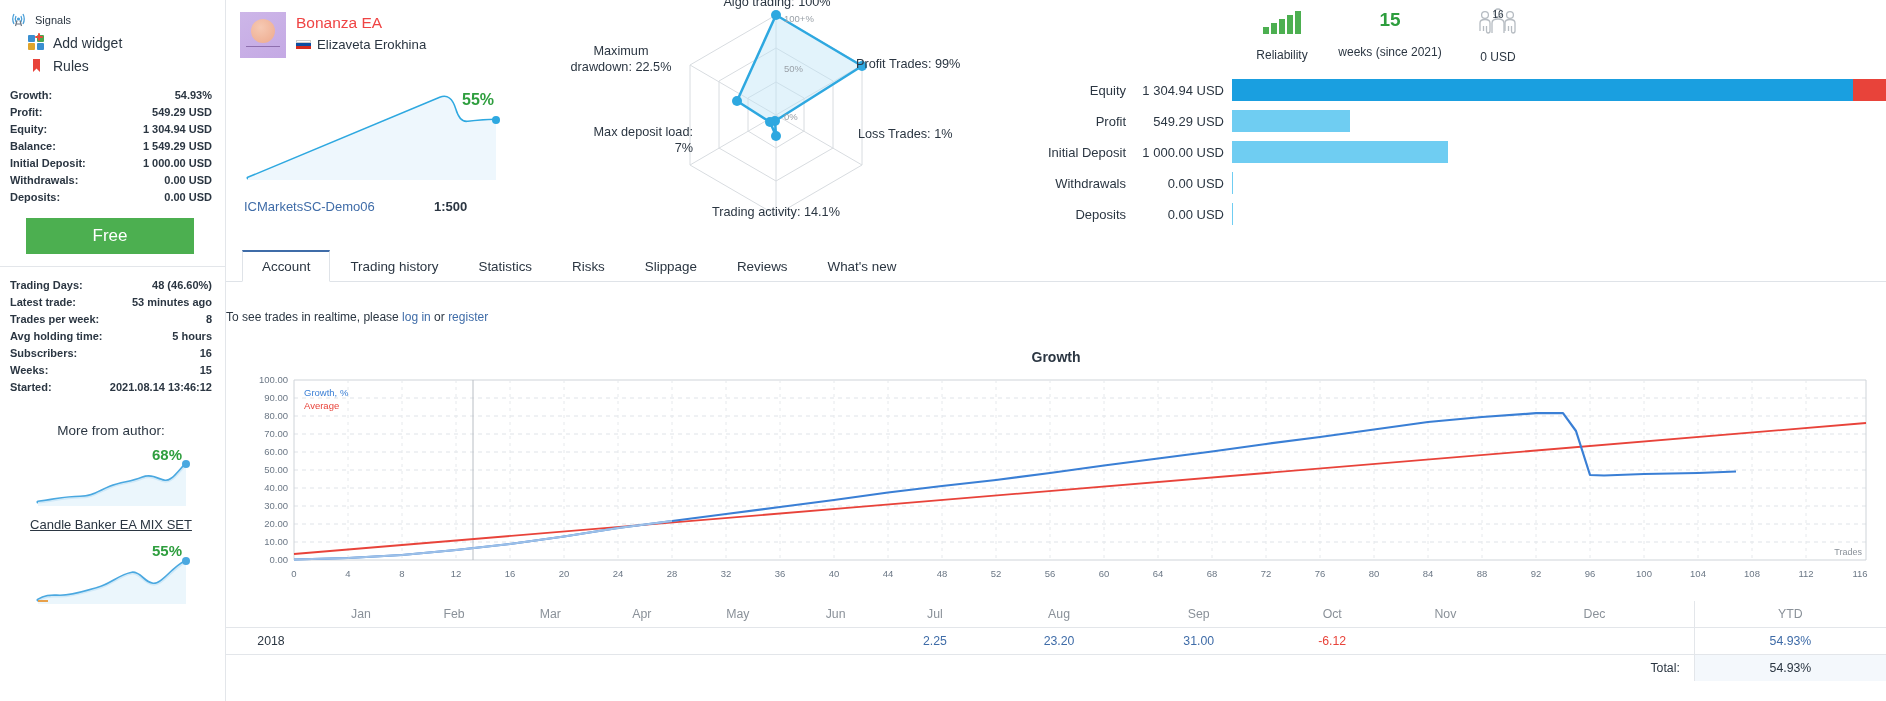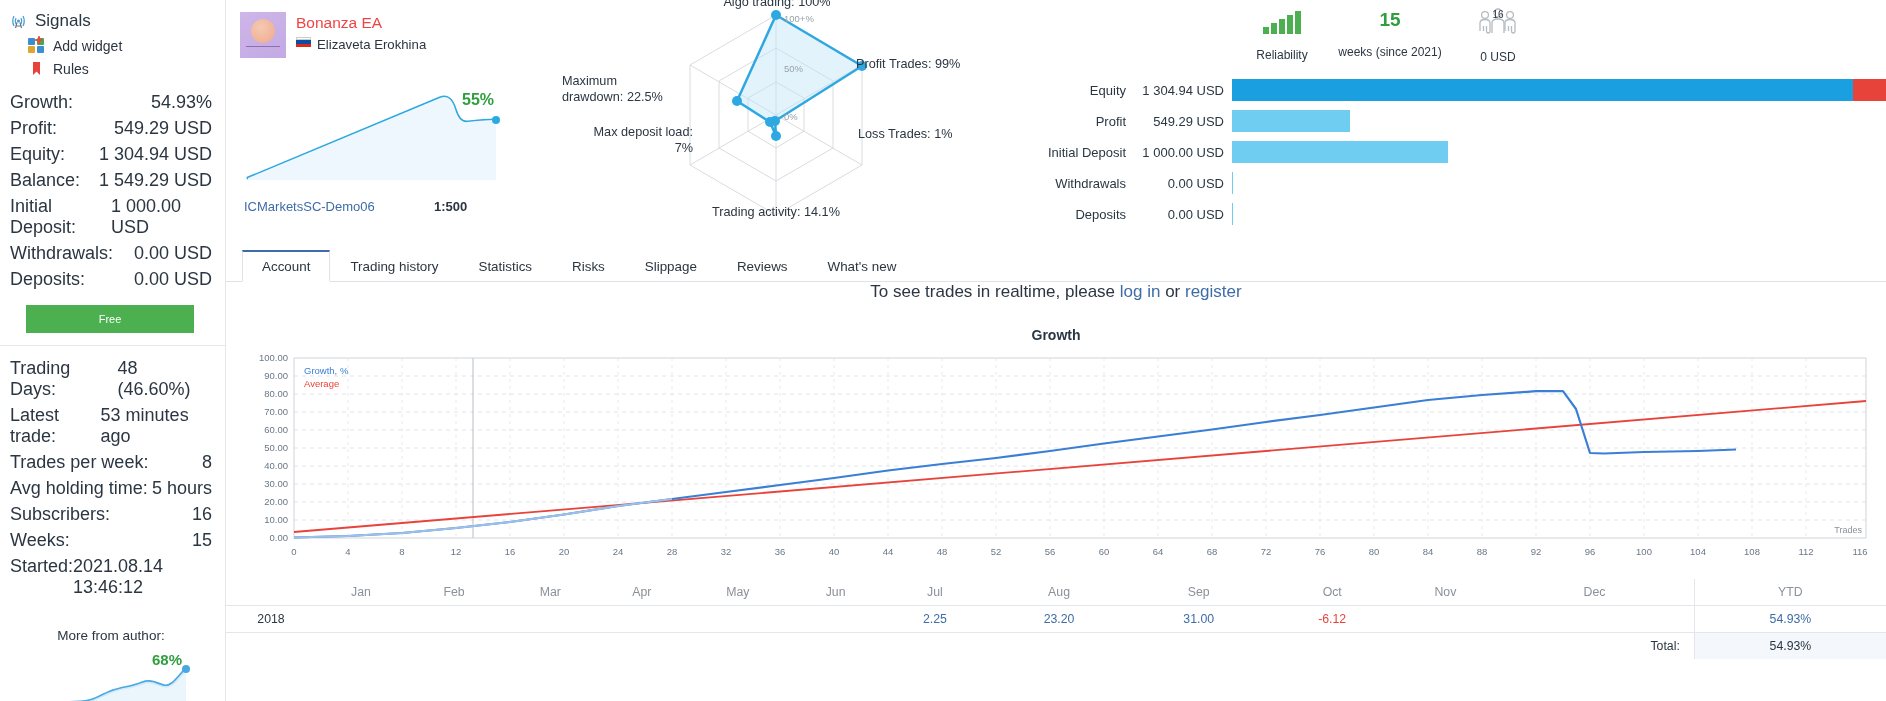--- a/index.html
+++ b/index.html
@@ -20,52 +20,53 @@
     min-width: 226px;
     height: 701px;
     border-right: 1px solid #e3e6ea;
     padding: 8px 13px 0 10px;
     position: relative;
   }
   .nav-row {
     display: flex; align-items: center;
     gap: 8px;
     padding: 3px 0;
-    font-size: 17px;
+    font-size: 11px;
     color: #2b3642;
   }
   .nav-row.indent { padding-left: 18px; font-size: 14px; }
   .nav-ico { width: 17px; height: 17px; display: inline-block; position: relative; flex: none; }
 
   
   .ico-tower svg { display:block; }
   .ico-widget { }
   .ico-widget .w { position:absolute; border-radius:1px; }
   .ico-rules svg { display: block; }
 
   .stat-list { margin-top: 9px; }
   .stat-row {
     display: flex; justify-content: space-between;
-    font-size: 18px;
+    font-size: 11px;
     padding: 2.5px 0;
     color: #2b3642;
+    font-weight: bold;
   }
   .stat-row .k { color: #2b3642; }
   .stat-row .v { color: #2b3642; }
 
   .free-btn {
     margin: 13px 0 0 0;
     display: block;
     width: 168px;
     margin-left: 16px;
     background: #4caf50;
     color: #fff;
     text-align: center;
     padding: 8px 0;
-    font-size: 11px;
+    font-size: 17px;
     border: none;
     cursor: pointer;
   }
   .sep { height: 1px; background: #e3e6ea; margin: 12px -13px 8px -10px; }
 
   .more-author {
     text-align: center;
     font-size: 13.5px;
     color: #2b3642;
     margin-top: 28px;
@@ -97,21 +98,21 @@
     background: linear-gradient(150deg,#cdb6e8,#c4a9e4);
     position: relative; overflow: hidden;
   }
   .avatar .blob {
     position:absolute; left:11px; top:7px; width:24px; height:24px;
     border-radius:50%;
     background: radial-gradient(circle at 40% 35%, #f6c9b3, #eda98c);
   }
   .avatar .line { position:absolute; left:6px; bottom:11px; width:34px; height:1px; background:#8e6fae; }
   .sig-name { color: #ef4444; font-size: 15.5px; padding-top: 2px; }
-  .sig-author { color: #2b3642; font-size: 13.2px; margin-top: 5px; display:flex; gap:6px;}
+  .sig-author { color: #2b3642; font-size: 13.2px; margin-top: 5px; display:flex; align-items:center; gap:6px;}
   .flag { width: 15px; height: 10px; display:inline-block; position:relative; flex:none; }
   .flag .b1{position:absolute;left:0;top:0;width:15px;height:3.33px;background:#fff;border:0.5px solid #ccc;box-sizing:border-box}
   .flag .b2{position:absolute;left:0;top:3.33px;width:15px;height:3.33px;background:#0c4da2}
   .flag .b3{position:absolute;left:0;top:6.66px;width:15px;height:3.34px;background:#d52b1e}
 
   .spark-wrap { position: relative; margin-top: 22px; height: 115px; }
   .spark-pct { position: absolute; left: 222px; top: 11px; color: #2e9e3e; font-weight: bold; font-size: 16px; }
   .broker-row {
     display: flex; margin-top: 4px; padding-left: 4px;
     font-size: 13px;
@@ -159,21 +160,21 @@
     position: relative;
     top: 1px;
   }
   .tab.active {
     background: #fff;
     border: 1px solid #dfe3e8;
     border-top: 2px solid #3f6ca8;
     border-bottom: 1px solid #fff;
   }
 
-  .notice { text-align: center; font-size: 17px; color: #2b3642; }
+  .notice { font-size: 12px; color: #2b3642; margin-top: 28px; }
   .notice a { color: #3f6ca8; text-decoration: none; }
 
   .growth-title { text-align: center; font-weight: bold; font-size: 14px; color: #2b3642; margin-top: 25px;}
 
   .chart-area { position: relative; margin-top: 6px; height: 230px; }
 
   
   .mon-table { width: 100%; border-collapse: collapse; font-size: 12.3px; }
   .mon-table td, .mon-table th {
     border-top: 1px solid #e3e6ea;
@@ -382,21 +383,21 @@
           </g>
           <text x="228" y="22" font-size="9.5" fill="#9aa1a8" font-family="Liberation Sans, sans-serif">100+%</text>
           <text x="228" y="72" font-size="9.5" fill="#9aa1a8" font-family="Liberation Sans, sans-serif">50%</text>
           <text x="228" y="120" font-size="9.5" fill="#9aa1a8" font-family="Liberation Sans, sans-serif">0%</text>
         </svg>
         <div class="radar-lbl" style="left:116px; top:-5px; width:210px;">Algo trading: 100%</div>
         <div class="radar-lbl" style="left:300px; top:57px; width:130px; text-align:left;">Profit Trades: 99%</div>
         <div class="radar-lbl" style="left:302px; top:127px; width:130px; text-align:left;">Loss Trades: 1%</div>
         <div class="radar-lbl" style="left:130px; top:205px; width:180px;">Trading activity: 14.1%</div>
         <div class="radar-lbl" style="left:19px; top:125px; width:118px; text-align:right;">Max deposit load: 7%</div>
-        <div class="radar-lbl" style="left:6px; top:74px; width:118px; text-align:left;">Maximum drawdown: 22.5%</div>
+        <div class="radar-lbl" style="left:6px; top:44px; width:118px; text-align:center;">Maximum drawdown: 22.5%</div>
       </div>
 
       <div class="right-stats">
         <div class="badges">
           <div class="badge">
             <div class="bico">
               <span class="bar-seg" style="height:7px"></span>
               <span class="bar-seg" style="height:11px"></span>
               <span class="bar-seg" style="height:15px"></span>
               <span class="bar-seg" style="height:19px"></span>

